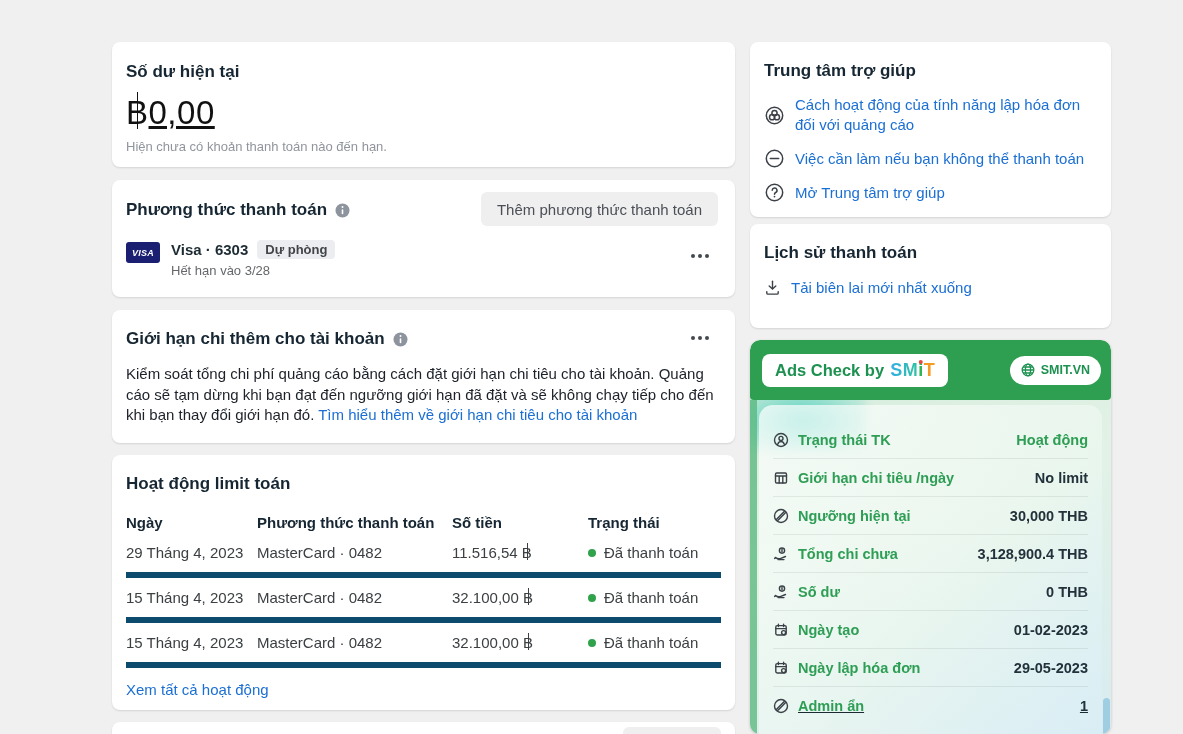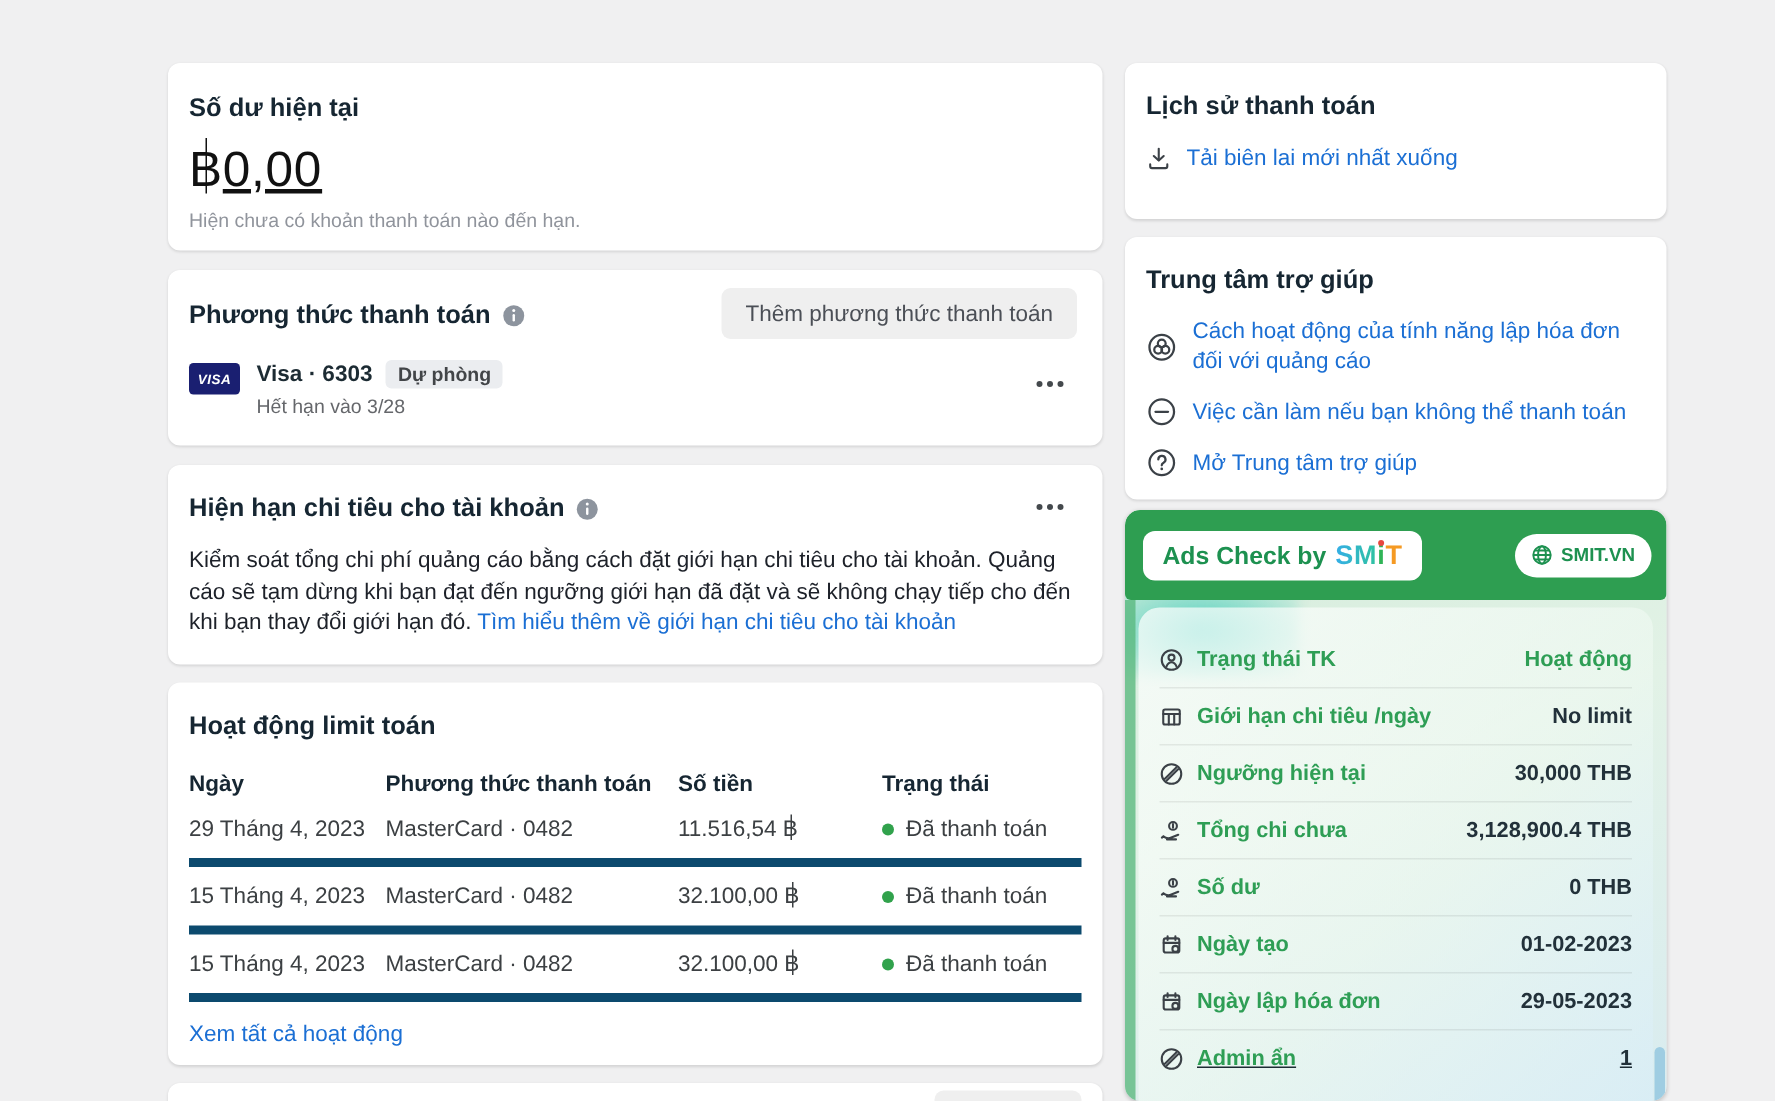--- a/index.html
+++ b/index.html
@@ -125,21 +125,21 @@
     </div>
     <div class="dots pm-dots">
         <i></i>
         <i></i>
         <i></i>
       </div>
   </div>
 
   <div class="card limit-card">
     <div class="card-title">
-      <span>Hiện hạn chi tiêu cho tài khoản</span>
+      <span>Giới hạn chi thêm cho tài khoản</span>
       <svg width="15" height="15" viewBox="0 0 15 15">
         <circle cx="7.5" cy="7.5" r="7" fill="#8d949e"></circle>
         <rect x="6.7" y="6.3" width="1.6" height="5" rx="0.8" fill="#fff"></rect>
         <circle cx="7.5" cy="4" r="1" fill="#fff"></circle>
       </svg>
     </div>
     <div class="dots limit-dots">
         <i></i>
         <i></i>
         <i></i>
@@ -188,63 +188,63 @@
     </div>
     <a class="link view-all">Xem tất cả hoạt động</a>
   </div>
 
   <div class="card partial-card">
     <button class="partial-btn"></button>
   </div>
 </div>
 
 <div class="col col-right">
+
+  <div class="card help-card">
+    <div class="card-title">Trung tâm trợ giúp</div>
+    <div class="help-list">
+      <div class="help-row">
+        <svg width="21" height="21" viewBox="0 0 21 21" class="icon-stroke-h">
+          <circle cx="10.5" cy="10.5" r="8.2"></circle>
+          <circle cx="10.5" cy="8" r="2.6"></circle>
+            <circle cx="8.1" cy="12.2" r="2.6"></circle>
+            <circle cx="12.9" cy="12.2" r="2.6"></circle>
+        </svg>
+        <a class="link">Cách hoạt động của tính năng lập hóa đơn đối với quảng cáo</a>
+      </div>
+      <div class="help-row">
+        <svg width="21" height="21" viewBox="0 0 21 21" class="icon-stroke-h">
+          <circle cx="10.5" cy="10.5" r="8.2"></circle>
+            <path d="M6.3 10.5h8.4"></path>
+        </svg>
+        <a class="link">Việc cần làm nếu bạn không thể thanh toán</a>
+      </div>
+      <div class="help-row">
+        <svg width="21" height="21" viewBox="0 0 21 21" class="icon-stroke-h">
+          <circle cx="10.5" cy="10.5" r="8.2"></circle>
+          <path d="M8.2 8.3a2.4 2.4 0 1 1 3.5 2.2c-.8.4-1.2.9-1.2 1.7"></path>
+          <circle cx="10.5" cy="14.6" r="0.9" fill="#3b4147" stroke="none"></circle>
+        </svg>
+        <a class="link">Mở Trung tâm trợ giúp</a>
+      </div>
+    </div>
+  </div>
 
   <div class="card history-card">
     <div class="card-title">Lịch sử thanh toán</div>
     <div class="dl-row">
       <svg width="17" height="17" viewBox="0 0 17 17" class="icon-stroke">
         <path d="M8.5 2.2v7.6"></path>
           <path d="M5.2 7l3.3 3 3.3-3"></path>
         <path d="M2.8 12.6v1.3c0 .7.5 1.2 1.2 1.2h9c.7 0 1.2-.5 1.2-1.2v-1.3"></path>
       </svg>
       <a class="link">Tải biên lai mới nhất xuống</a>
     </div>
   </div>
 
-  <div class="card help-card">
-    <div class="card-title">Trung tâm trợ giúp</div>
-    <div class="help-list">
-      <div class="help-row">
-        <svg width="21" height="21" viewBox="0 0 21 21" class="icon-stroke-h">
-          <circle cx="10.5" cy="10.5" r="8.2"></circle>
-          <circle cx="10.5" cy="8" r="2.6"></circle>
-            <circle cx="8.1" cy="12.2" r="2.6"></circle>
-            <circle cx="12.9" cy="12.2" r="2.6"></circle>
-        </svg>
-        <a class="link">Cách hoạt động của tính năng lập hóa đơn đối với quảng cáo</a>
-      </div>
-      <div class="help-row">
-        <svg width="21" height="21" viewBox="0 0 21 21" class="icon-stroke-h">
-          <circle cx="10.5" cy="10.5" r="8.2"></circle>
-            <path d="M6.3 10.5h8.4"></path>
-        </svg>
-        <a class="link">Việc cần làm nếu bạn không thể thanh toán</a>
-      </div>
-      <div class="help-row">
-        <svg width="21" height="21" viewBox="0 0 21 21" class="icon-stroke-h">
-          <circle cx="10.5" cy="10.5" r="8.2"></circle>
-          <path d="M8.2 8.3a2.4 2.4 0 1 1 3.5 2.2c-.8.4-1.2.9-1.2 1.7"></path>
-          <circle cx="10.5" cy="14.6" r="0.9" fill="#3b4147" stroke="none"></circle>
-        </svg>
-        <a class="link">Mở Trung tâm trợ giúp</a>
-      </div>
-    </div>
-  </div>
-
   <div class="smit-panel">
     <div class="smit-header">
       <div class="smit-title-pill">
         <span class="smit-title-text">Ads Check by</span>
         <span class="logo">
             <span class="logo-sm">SM</span>
             <span class="logo-i">i</span>
             <span class="logo-t">T</span>
           </span>
       </div>

